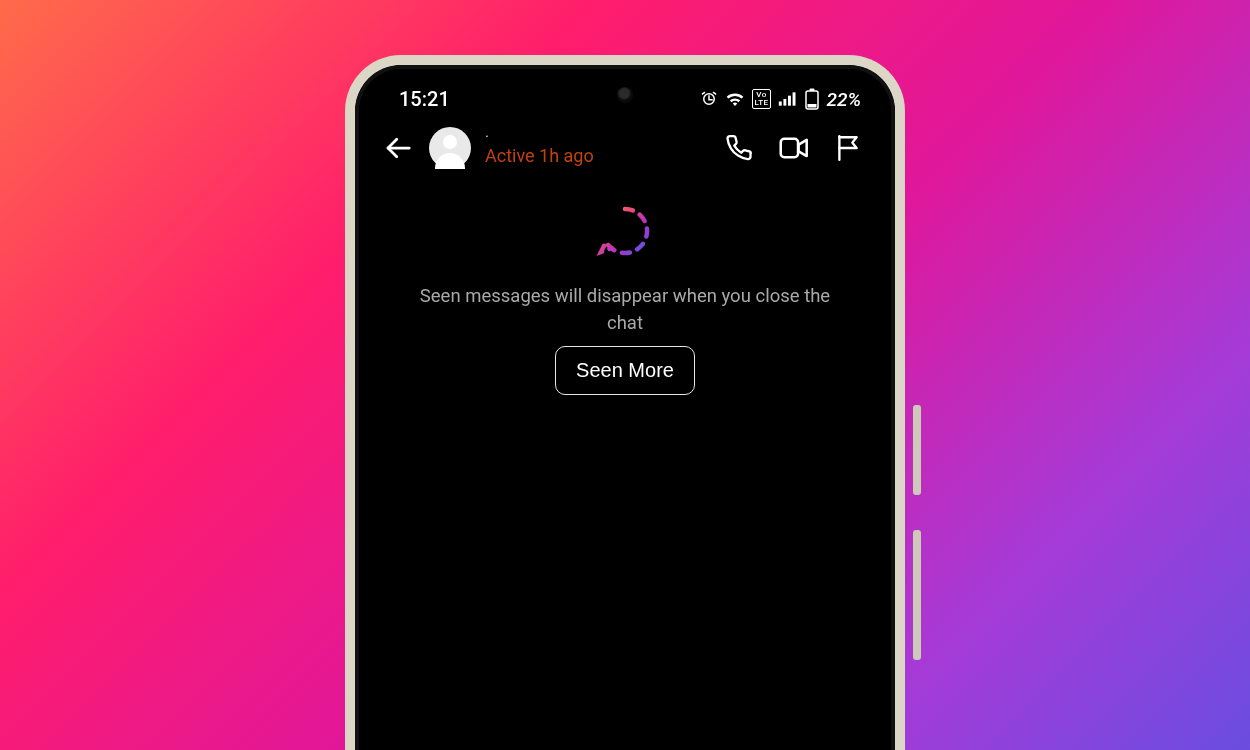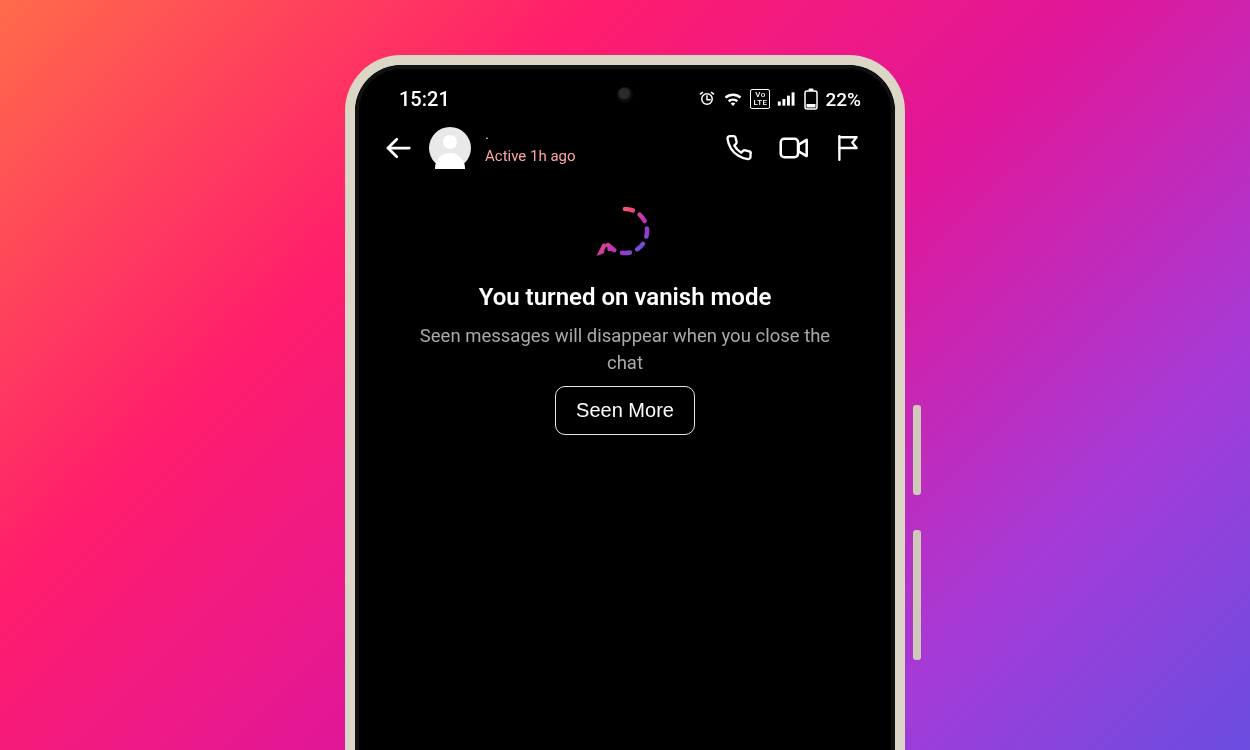--- a/index.html
+++ b/index.html
@@ -72,21 +72,21 @@
   }
   .back { display:flex; align-items:center; justify-content:center; width:34px; height:34px; }
   .avatar {
     width: 42px; height: 42px; border-radius: 50%;
     background: #e9e9e9; position: relative; flex-shrink: 0;
   }
   .avatar::before { content:""; position:absolute; top:8px; left:50%; transform:translateX(-50%); width:14px; height:14px; border-radius:50%; background:#fff; }
   .avatar::after  { content:""; position:absolute; bottom:0; left:50%; transform:translateX(-50%); width:30px; height:16px; border-radius:16px 16px 0 0; background:#fff; }
   .header-text { flex:1; line-height:1.15; }
   .header-text .name { font-size: 15px; color:#ddd; }
-  .header-text .status { font-size: 15px; color:#fca5a5; }
+  .header-text .status { font-size: 18px; color:#c2410c; }
   .header-actions { display:flex; align-items:center; gap:24px; margin-left:auto; padding-right:6px; }
   .act { display:flex; align-items:center; justify-content:center; width:30px; height:30px; }
 
   
   .content { text-align:center; padding: 18px 34px 0 34px; }
   .vanish-icon { margin: 4px auto 18px auto; width:64px; height:64px; position: relative; }
 
   .title { font-size: 24px; font-weight: 600; color:#fff; margin-bottom: 12px; }
   .subtitle { font-size: 18.5px; color:#a9a9a9; line-height:1.45; margin: 0 auto 9px auto; max-width: 420px; }
 
@@ -136,21 +136,21 @@
                   <rect x="17.5" y="2" width="3.5" height="16"></rect>
                 </svg>
             </span>
             <span class="icon">
               <svg width="14" height="22" viewBox="0 0 14 22" fill="none">
                   <rect x="1" y="3" width="12" height="18" rx="2" stroke="#fff" stroke-width="1.5"></rect>
                   <rect x="4.5" y="0.5" width="5" height="2.5" rx="1" fill="#fff"></rect>
                   <rect x="2.5" y="16" width="9" height="3.5" fill="#fff"></rect>
                 </svg>
             </span>
-            <span style="font-size:19px;">22%</span>
+            <span style="font-size:19px;font-style:italic;">22%</span>
           </div>
         </div>
 
         <div class="app-header">
           <div class="back">
             <svg width="30" height="30" viewBox="0 0 24 24" fill="none" stroke="#fff" stroke-width="2.2" stroke-linecap="round" stroke-linejoin="round">
                 <line x1="21" y1="12" x2="4" y2="12"></line>
                 <polyline points="11 5 4 12 11 19"></polyline>
               </svg>
           </div>
@@ -188,21 +188,20 @@
                   <stop offset="0%" stop-color="#f9a23b"></stop>
                   <stop offset="30%" stop-color="#f04e6f"></stop>
                   <stop offset="65%" stop-color="#b130c8"></stop>
                   <stop offset="100%" stop-color="#4a5fe2"></stop>
                 </linearGradient>
               </defs>
               <path d="M32 8a22 22 0 1 1-19 33l-5 10 11-4" fill="none" stroke="url(#g)" stroke-width="4.5" stroke-linecap="round" stroke-dasharray="8 8"></path>
             </svg>
           </div>
 
-          <div class="title">You turned on vanish mode</div>
           <div class="subtitle">Seen messages will disappear when you close the chat</div>
 
           <button class="learn-btn">Seen More</button>
         </div>
 
       </div>
     </div>
   </div>
 </div>
 

